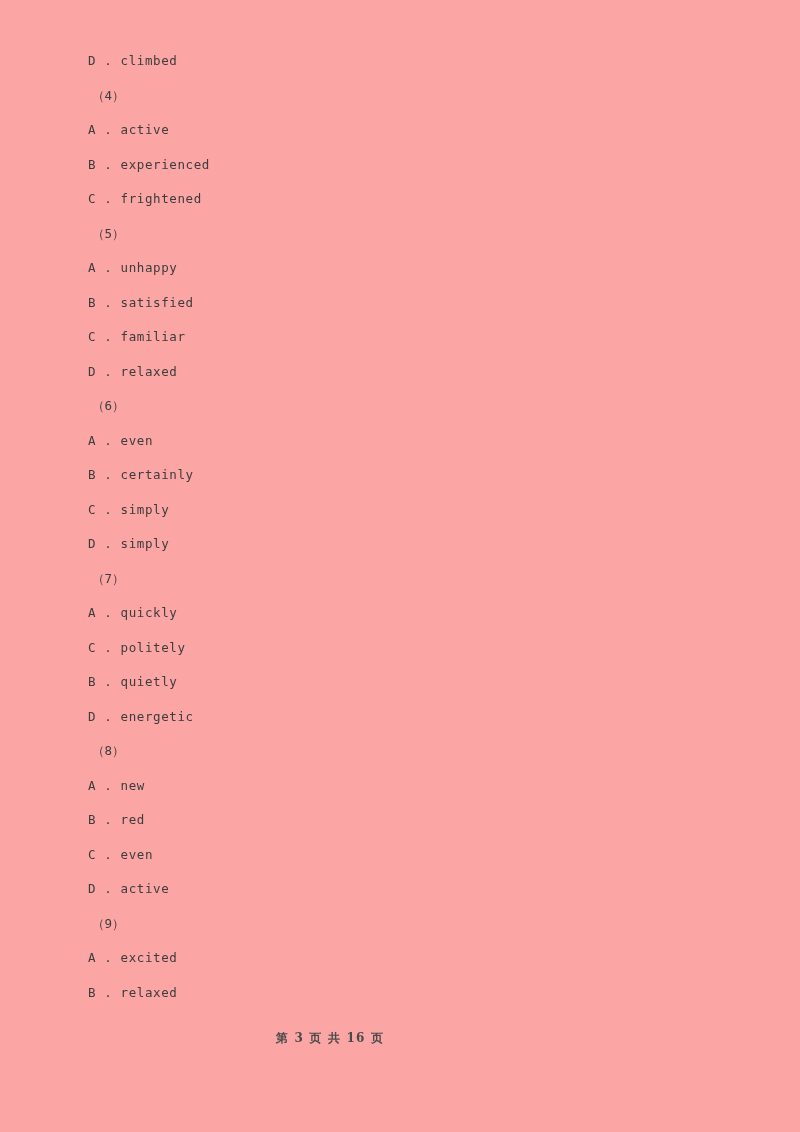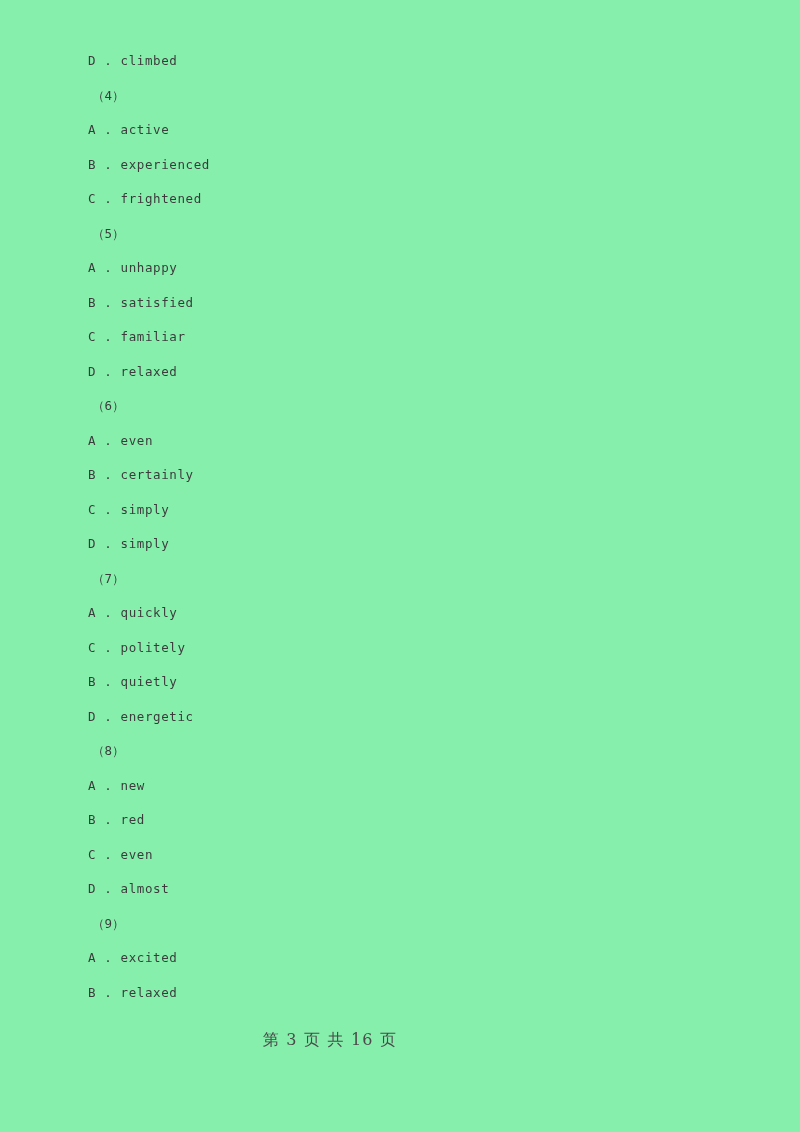--- a/index.html
+++ b/index.html
@@ -11,21 +11,21 @@
     width: 800px;
     height: 1132px;
     position: relative;
     font-family: "DejaVu Sans Mono", "Liberation Mono", monospace;
     -webkit-font-smoothing: antialiased;
   }
   #page {
     position: relative;
     width: 800px;
     height: 1132px;
-    background: #86efac;
+    background: #fca5a5;
     overflow: hidden;
   }
   #content {
     position: absolute;
     left: 88px;
     top: 44px;
     width: 660px;
   }
   .line {
     height: 34.5px;
@@ -43,24 +43,25 @@
     font-size: 12.5px;
     letter-spacing: 0px;
   }
   #footer {
     position: absolute;
     left: 0;
     top: 1030px;
     width: 660px;
     text-align: center;
     font-family: "DejaVu Serif", "Liberation Serif", serif;
-    font-size: 16px;
+    font-size: 12px;
     color: #4a4a4a;
     letter-spacing: 1.2px;
     white-space: pre;
+    font-weight: bold;
   }
 </style>
 </head>
 <body>
 
 <div id="page">
 
   <div id="content">
       <div class="line option">D . climbed</div>
       <div class="line qnum">（4）</div>
@@ -79,21 +80,21 @@
       <div class="line option">D . simply</div>
       <div class="line qnum">（7）</div>
       <div class="line option">A . quickly</div>
       <div class="line option">C . politely</div>
       <div class="line option">B . quietly</div>
       <div class="line option">D . energetic</div>
       <div class="line qnum">（8）</div>
       <div class="line option">A . new</div>
       <div class="line option">B . red</div>
       <div class="line option">C . even</div>
-      <div class="line option">D . almost</div>
+      <div class="line option">D . active</div>
       <div class="line qnum">（9）</div>
       <div class="line option">A . excited</div>
       <div class="line option">B . relaxed</div>
     </div>
 
   <div id="footer">第 3 页 共 16 页</div>
 
 </div>
 
 </body></html>

